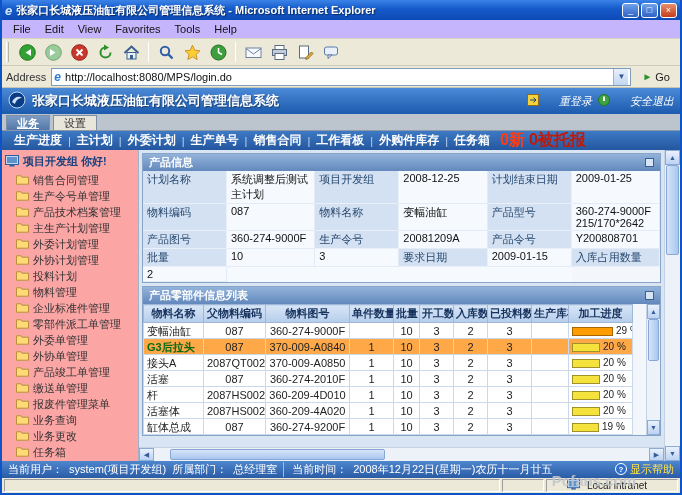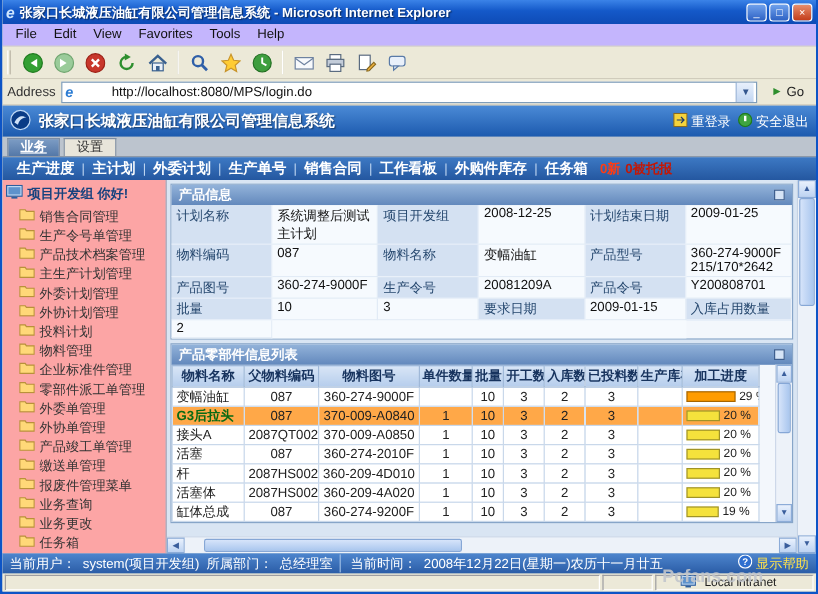--- a/index.html
+++ b/index.html
@@ -15,34 +15,34 @@
 .menubar{height:19px;background:#c4b5fd;border-bottom:1px solid #D8D4C4;display:flex;align-items:center;padding-left:4px;}
 .menu-item{padding:2px 7px;color:#111;cursor:default;}
 .toolbar{height:27px;background:#ECE9D8;border-bottom:1px solid #D0CCBC;display:flex;align-items:center;gap:2px;padding:0 4px;}
 .tb-grip{width:3px;height:20px;border-left:1px solid #fff;border-right:1px solid #B8B4A4;margin-right:4px;}
 .tb-btn{width:24px;height:24px;background:none;border:none;display:flex;align-items:center;justify-content:center;cursor:pointer;padding:0;}
 .tb-sep{width:1px;height:20px;background:#C6C2B2;border-right:1px solid #fff;margin:0 3px;}
 .addressbar{height:22px;background:#ECE9D8;border-bottom:1px solid #C8C4B4;display:flex;align-items:center;gap:5px;padding:0 4px;}
 .addr-label{color:#333;}
 .addr-input{flex:1;height:18px;background:#fff;border:1px solid #7F9DB9;display:flex;align-items:center;gap:4px;padding:0 2px;}
 .addr-e{color:#2B7CD3;font-weight:bold;font-style:italic;font-size:12px;}
-.addr-url{flex:1;color:#111;white-space:nowrap;overflow:hidden;margin-left:28px;}
+.addr-url{flex:1;color:#111;white-space:nowrap;overflow:hidden;}
 .addr-drop{width:15px;height:16px;background:linear-gradient(#E8F0FC,#C2D6F2);border:none;border-left:1px solid #9AB4D8;color:#33568E;font-size:8px;text-align:center;line-height:16px;cursor:pointer;}
 .go-btn{display:flex;align-items:center;gap:3px;background:none;border:none;font-size:11px;color:#222;cursor:pointer;padding:0 6px;}
 .go-ic{color:#2E8F2E;font-size:10px;}
 .app-header{height:26px;background:linear-gradient(180deg,#4B8AD6,#1C5AAE);display:flex;align-items:center;gap:6px;padding:0 6px;}
 .app-title{color:#fff;font-weight:bold;font-size:13px;text-shadow:1px 1px 1px rgba(0,0,0,.4);flex:1;white-space:nowrap;overflow:hidden;}
-.hdr-btn{display:flex;align-items:center;gap:3px;color:#fff;font-size:11px;background:none;border:none;cursor:pointer;white-space:nowrap;}
+.hdr-btn{display:flex;align-items:center;gap:20px;color:#fff;font-size:11px;background:none;border:none;cursor:pointer;white-space:nowrap;font-style:italic;}
 .tab-row{height:17px;background:#BCC4CE;display:flex;align-items:flex-end;gap:3px;padding:0 4px;border-bottom:1px solid #8C98A8;}
 .tab{height:15px;line-height:14px;padding:0 10px;font-size:11px;border:1px solid #7E8EA4;border-bottom:none;background:#E8E5DA;color:#333;cursor:pointer;}
 .tab.active{background:linear-gradient(#7C9CC4,#5478A8);color:#fff;font-weight:bold;text-decoration:underline;}
 .nav-bar{height:19px;background:linear-gradient(#3D79C4,#2457A0);display:flex;align-items:center;padding:0 6px;overflow:hidden;}
 .nav-item{color:#fff;font-weight:bold;font-size:12px;padding:0 6px;cursor:pointer;white-space:nowrap;}
 .nav-sep{color:#BCD4F0;}
-.nav-badge{font-weight:bold;font-size:11px;margin-left:4px;white-space:nowrap;}
+.nav-badge{font-weight:bold;font-size:16px;margin-left:4px;white-space:nowrap;}
 .nav-badge.new{color:#FF3C14;}
 .nav-badge.other{color:#C21807;}
 .app-body{height:311px;display:flex;background:#D9E5F3;}
 .sidebar{width:137px;background:#fca5a5;border-right:1px solid #9FB2C8;padding:3px 2px;overflow:hidden;}
 .tree-root{display:flex;align-items:center;gap:4px;color:#17427E;font-weight:bold;margin:1px 0 3px 1px;white-space:nowrap;}
 .tree-item{display:flex;align-items:center;gap:4px;height:16px;padding-left:12px;color:#333;cursor:pointer;white-space:nowrap;}
 .main{flex:1;position:relative;overflow:hidden;}
 .panels{height:297px;overflow:hidden;padding:3px;}
 .panel{border:1px solid #87A5C8;background:#F3F7FC;margin-bottom:3px;}
 .panel-header{height:17px;background:linear-gradient(#93B3DA,#6288BC);color:#fff;font-weight:bold;font-size:11px;padding:0 6px;display:flex;align-items:center;}

